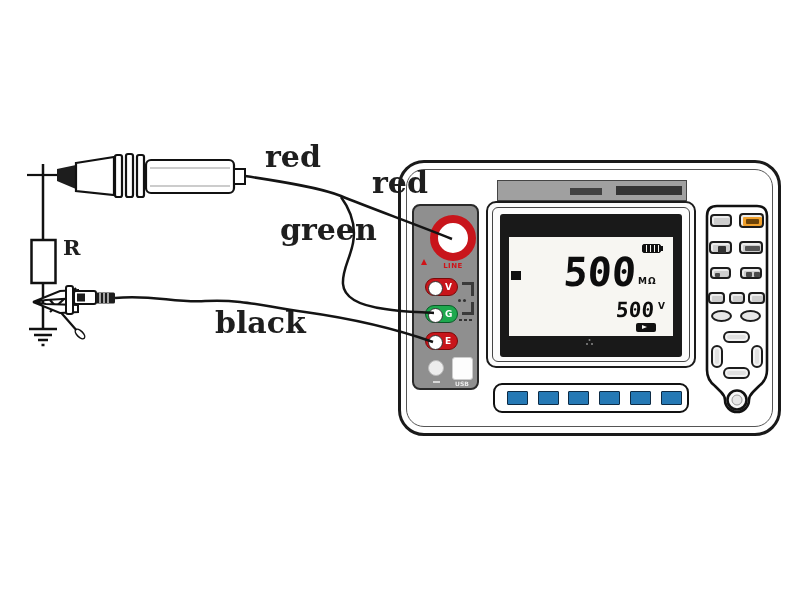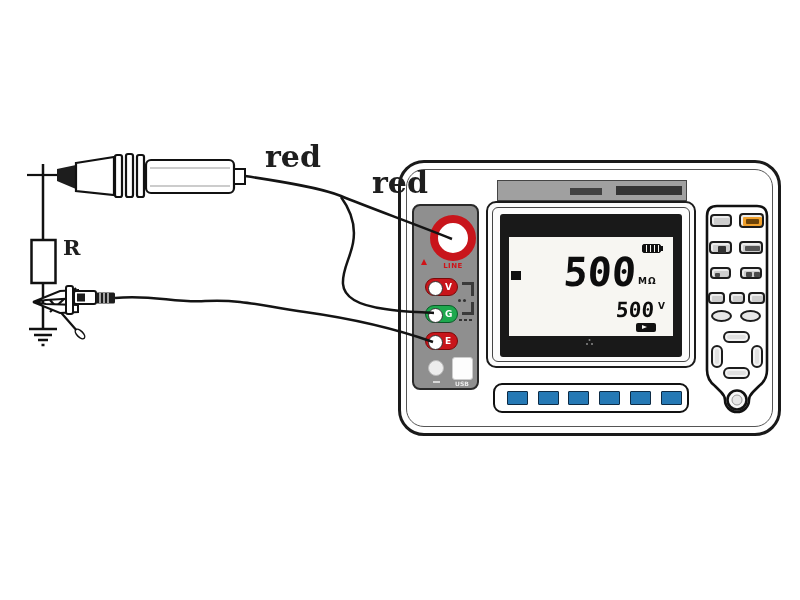--- a/index.html
+++ b/index.html
@@ -217,15 +217,17 @@
       <path d="M100,293 V303 M104,293 V303 M108,293 V303" stroke="#fff" stroke-width="1.2"></path>
     </g>
 
     <path d="M245,176 C285,182 322,188 341,196 C365,206 420,226 452,239" stroke="#141414" stroke-width="2.5" fill="none"></path>
     <path d="M341,197 C352,212 356,227 353,243 C350,259 342,270 343,284 C344,299 362,306 385,309 C402,312 418,312 434,313" stroke="#141414" stroke-width="2.5" fill="none"></path>
     <path d="M115,298 C150,294 175,303 205,301 C245,299 265,307 305,312 C355,319 402,331 433,342" stroke="#141414" stroke-width="2.5" fill="none"></path>
   </svg>
 
   <div class="wire-label" style="left:265px;top:142px;">red</div>
   <div class="wire-label" style="left:372px;top:168px;">red</div>
+  <div class="wire-label" style="left:280px;top:215px;">green</div>
+  <div class="wire-label" style="left:215px;top:308px;">black</div>
   <div class="res-label" style="left:63px;top:237px;">R</div>
 
 </div>
 
 </body></html>

